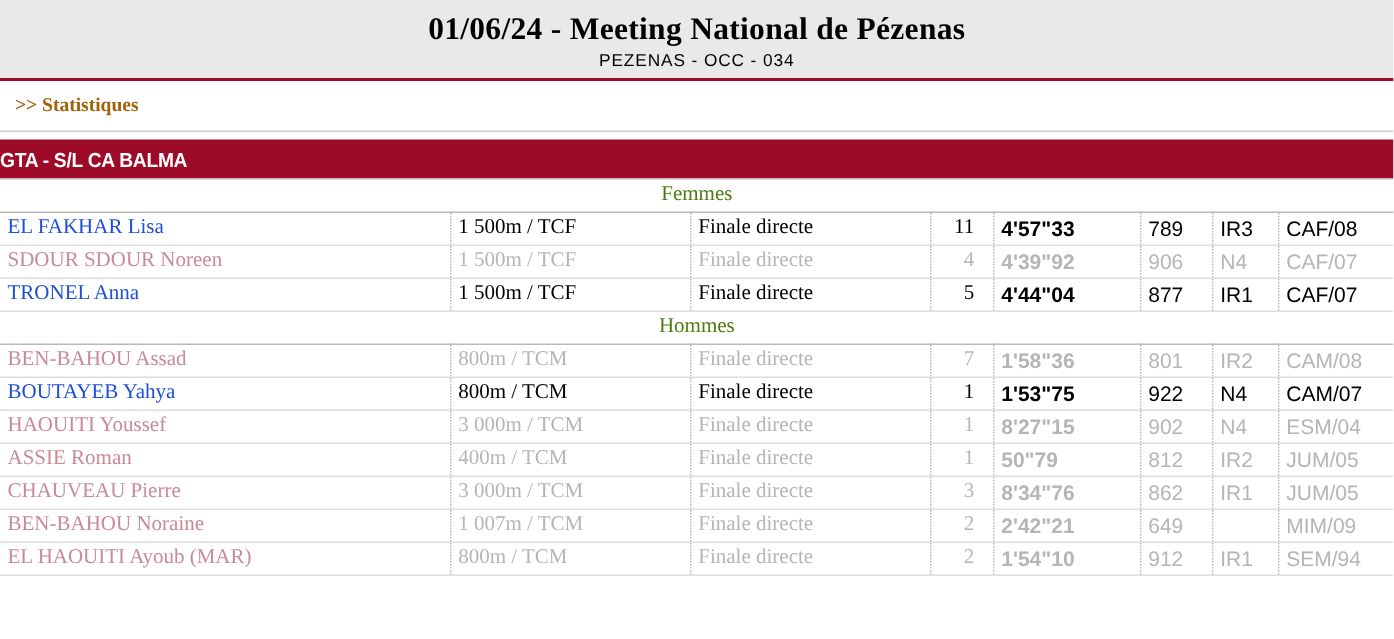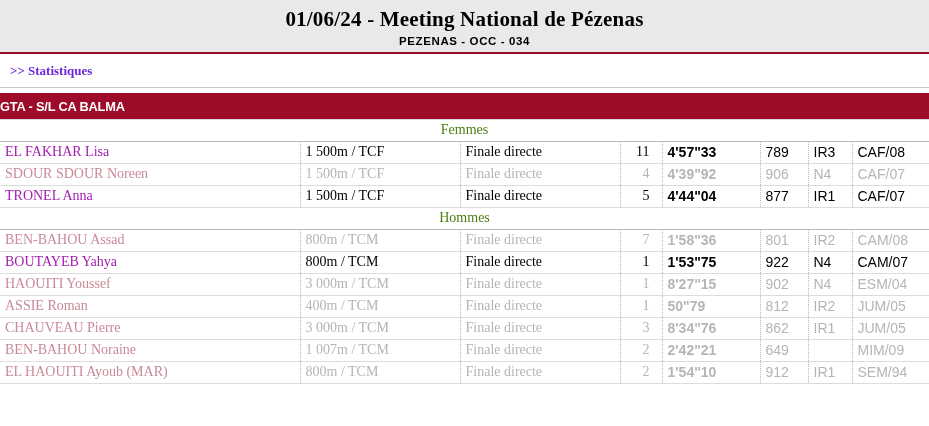--- a/index.html
+++ b/index.html
@@ -30,36 +30,36 @@
   .header-title {
     font-family: "Liberation Serif", serif;
     font-size: 21px;
     font-weight: bold;
     line-height: 26px;
     letter-spacing: 0.2px;
   }
   .header-sub {
     font-family: "Liberation Sans", sans-serif;
     font-size: 11.5px;
-    font-weight: bold;
+    font-weight: normal;
     letter-spacing: 0.6px;
     margin-top: 3px;
   }
 
   
   .crumb-bar {
     background: #ffffff;
     border-bottom: 1px solid #c9c9c9;
     padding: 7px 0 8px 10px;
   }
   .crumb {
     font-family: "Liberation Serif", serif;
     font-size: 13px;
     font-weight: bold;
-    color: #6d28d9;
+    color: #a16207;
   }
 
   
   .club-bar {
     background: #9e0b28;
     height: 26px;
     display: flex;
     align-items: center;
     padding-left: 0;
     margin-top: 5px;
@@ -104,21 +104,21 @@
 
   .c-athlete { width: 300px; }
   .c-event   { width: 160px; }
   .c-round   { width: 160px; }
   .c-place   { width: 42px; text-align: right; padding-right: 12px !important; }
   .c-perf    { width: 98px; font-family: "Liberation Sans", sans-serif; font-size: 12.5px; font-weight: bold; }
   .c-points  { width: 48px; font-family: "Liberation Sans", sans-serif; font-size: 12.5px; }
   .c-level   { width: 44px; font-family: "Liberation Sans", sans-serif; font-size: 12.5px; }
   .c-cat     { width: 77px; font-family: "Liberation Sans", sans-serif; font-size: 12.5px; }
 
-  .athlete-name { color: #a21caf; }
+  .athlete-name { color: #1d4ed8; }
   .athlete-name.dim { color: #c98a98; }
   .dim-text { color: #b5b5b5; }
   .dim-perf { color: #c3c3c3; }
   .dim-cat  { color: #cfa9b2; }
 
   
   .row-faded td { color: #b5b5b5; }
 </style>
 </head>
 <body>

